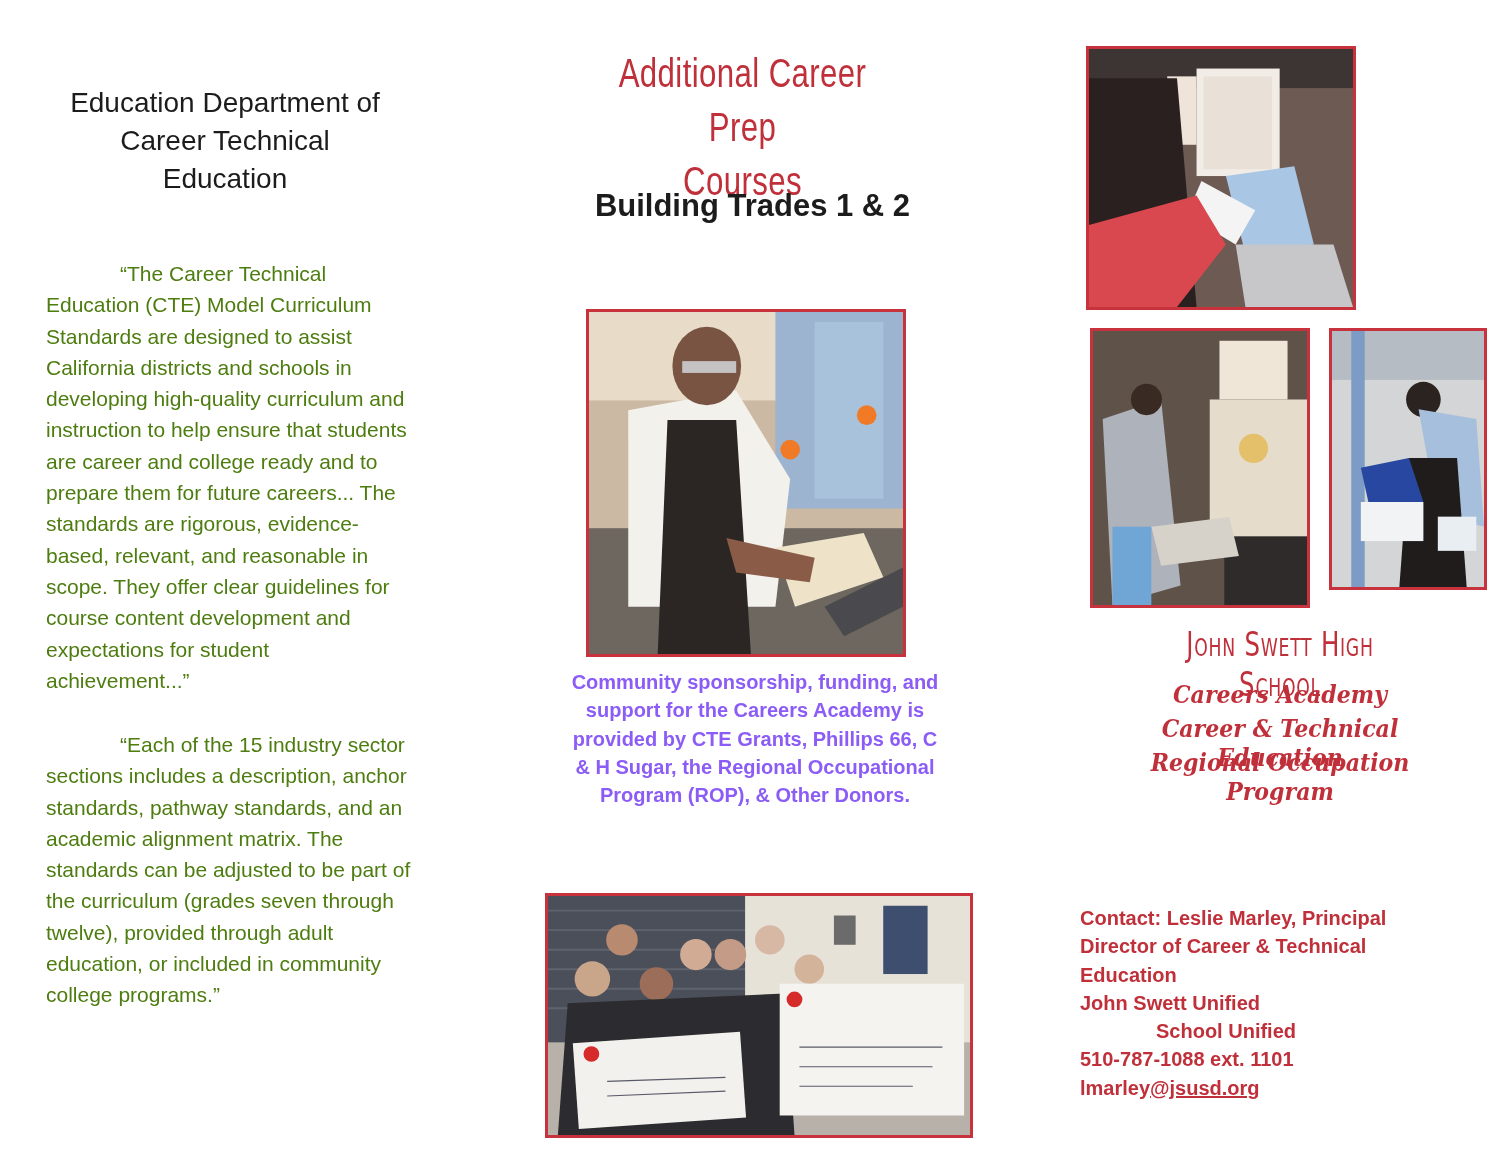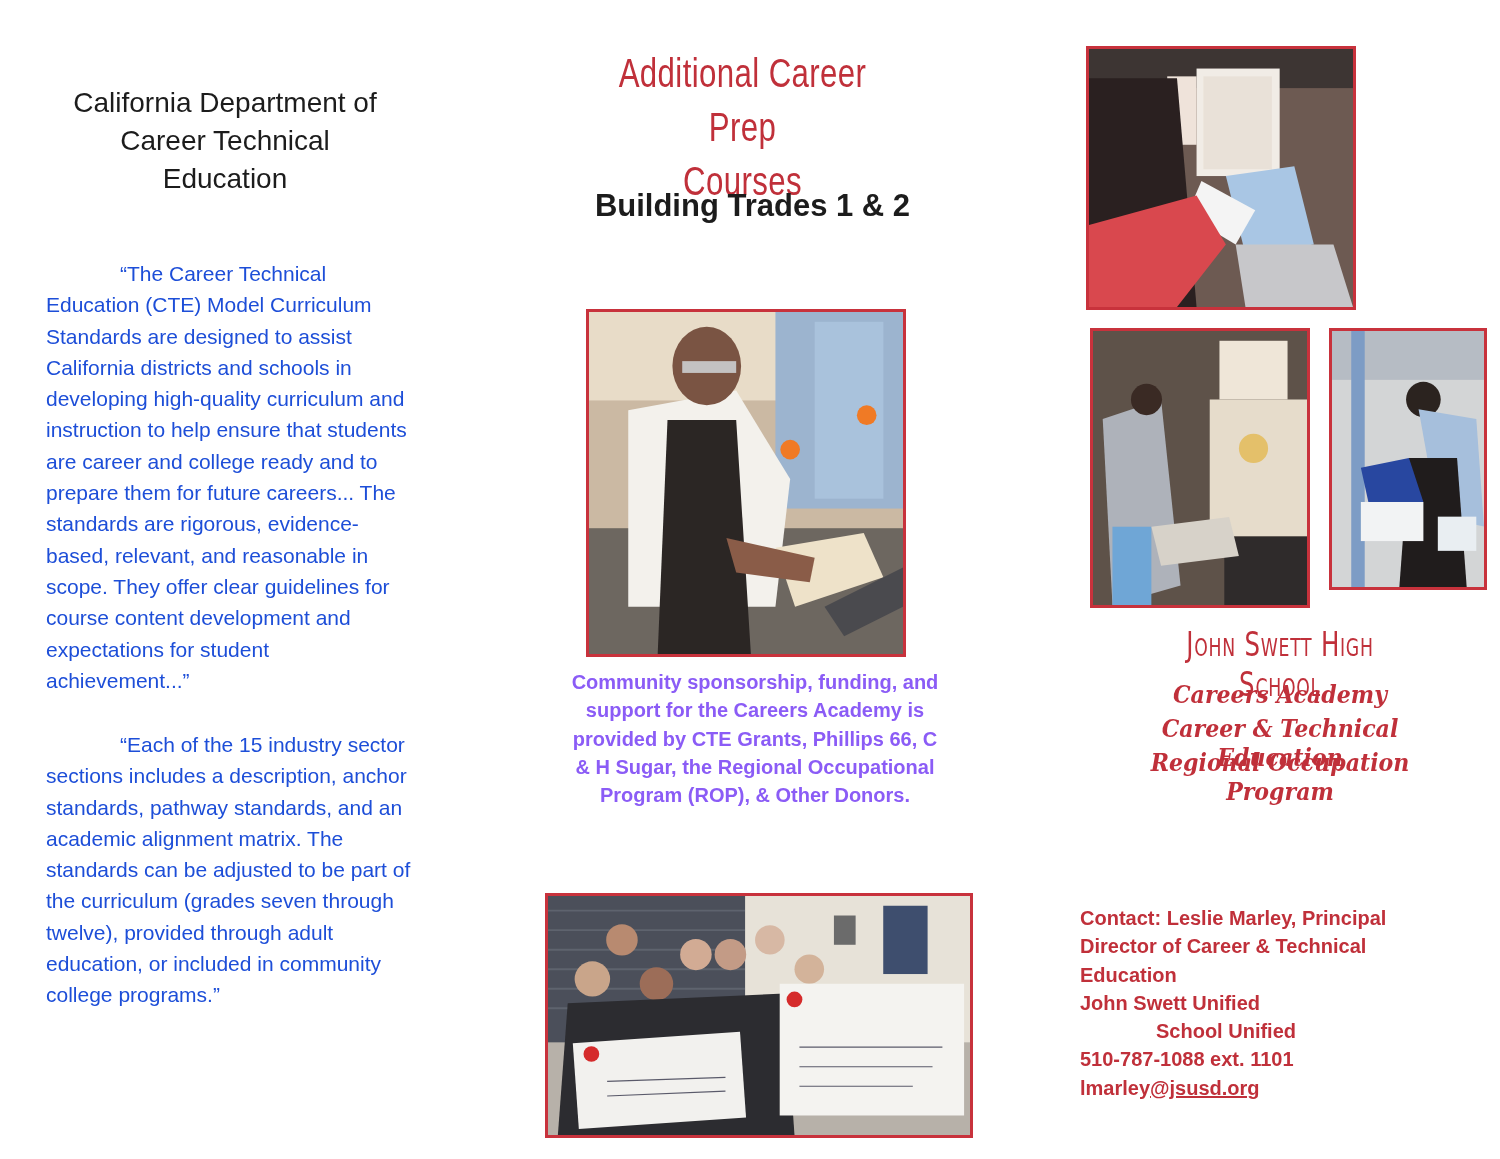--- a/index.html
+++ b/index.html
@@ -6,21 +6,21 @@
   body {
     width: 1500px; height: 1159px; background: #ffffff; position: relative;
     overflow: hidden; font-family: "Liberation Sans", sans-serif; color: #1a1a1a;
   }
   .abs { position: absolute; }
   .panel-left-title {
     left: 40px; top: 84px; width: 370px; text-align: center;
     font-size: 28px; line-height: 38px; color: #1c1c1c;
   }
   .quote {
-    left: 46px; width: 365px; font-size: 21px; line-height: 31.3px; color: #1d4ed8;
+    left: 46px; width: 365px; font-size: 21px; line-height: 31.3px; color: #4d7c0f;
   }
   .quote .indent { display: inline-block; width: 74px; }
   .quote1 { top: 258px; }
   .quote2 { top: 729px; }
   .mid-title {
     left: 545px; top: 46px; width: 395px; text-align: center;
     font-family: "Liberation Sans", sans-serif; font-weight: normal;
     font-size: 40px; line-height: 54px; color: #c0303a;
     transform: scaleX(0.78); transform-origin: center;
     letter-spacing: 0.5px;
@@ -56,21 +56,21 @@
     font-size: 20px; line-height: 28.3px; color: #c0303a; margin-top: 28px;
   }
   .contact .indent { display: inline-block; width: 76px; }
   .contact a { color: #c0303a; text-decoration: none; }
   .contact .email-domain { text-decoration: underline; }
 </style>
 </head>
 <body>
 
 <div class="abs panel-left-title">
-  <div>California Department of</div>
+  <div>Education Department of</div>
   <div>Career Technical</div>
   <div>Education</div>
 </div>
 
 <div class="abs quote quote1"><span class="indent"></span><span>“The Career Technical Education (CTE) Model Curriculum Standards are designed to assist California districts and schools in developing high-quality curriculum and instruction to help ensure that students are career and college ready and to prepare them for future careers... The standards are rigorous, evidence-based, relevant, and reasonable in scope. They offer clear guidelines for course content development and expectations for student achievement...”</span></div>
 
 <div class="abs quote quote2"><span class="indent"></span><span>“Each of the 15 industry sector sections includes a description, anchor standards, pathway standards, and an academic alignment matrix. The standards can be adjusted to be part of the curriculum (grades seven through twelve), provided through adult education, or included in community college programs.”</span></div>
 
 <div class="abs mid-title">
   <div>Additional Career Prep</div>

